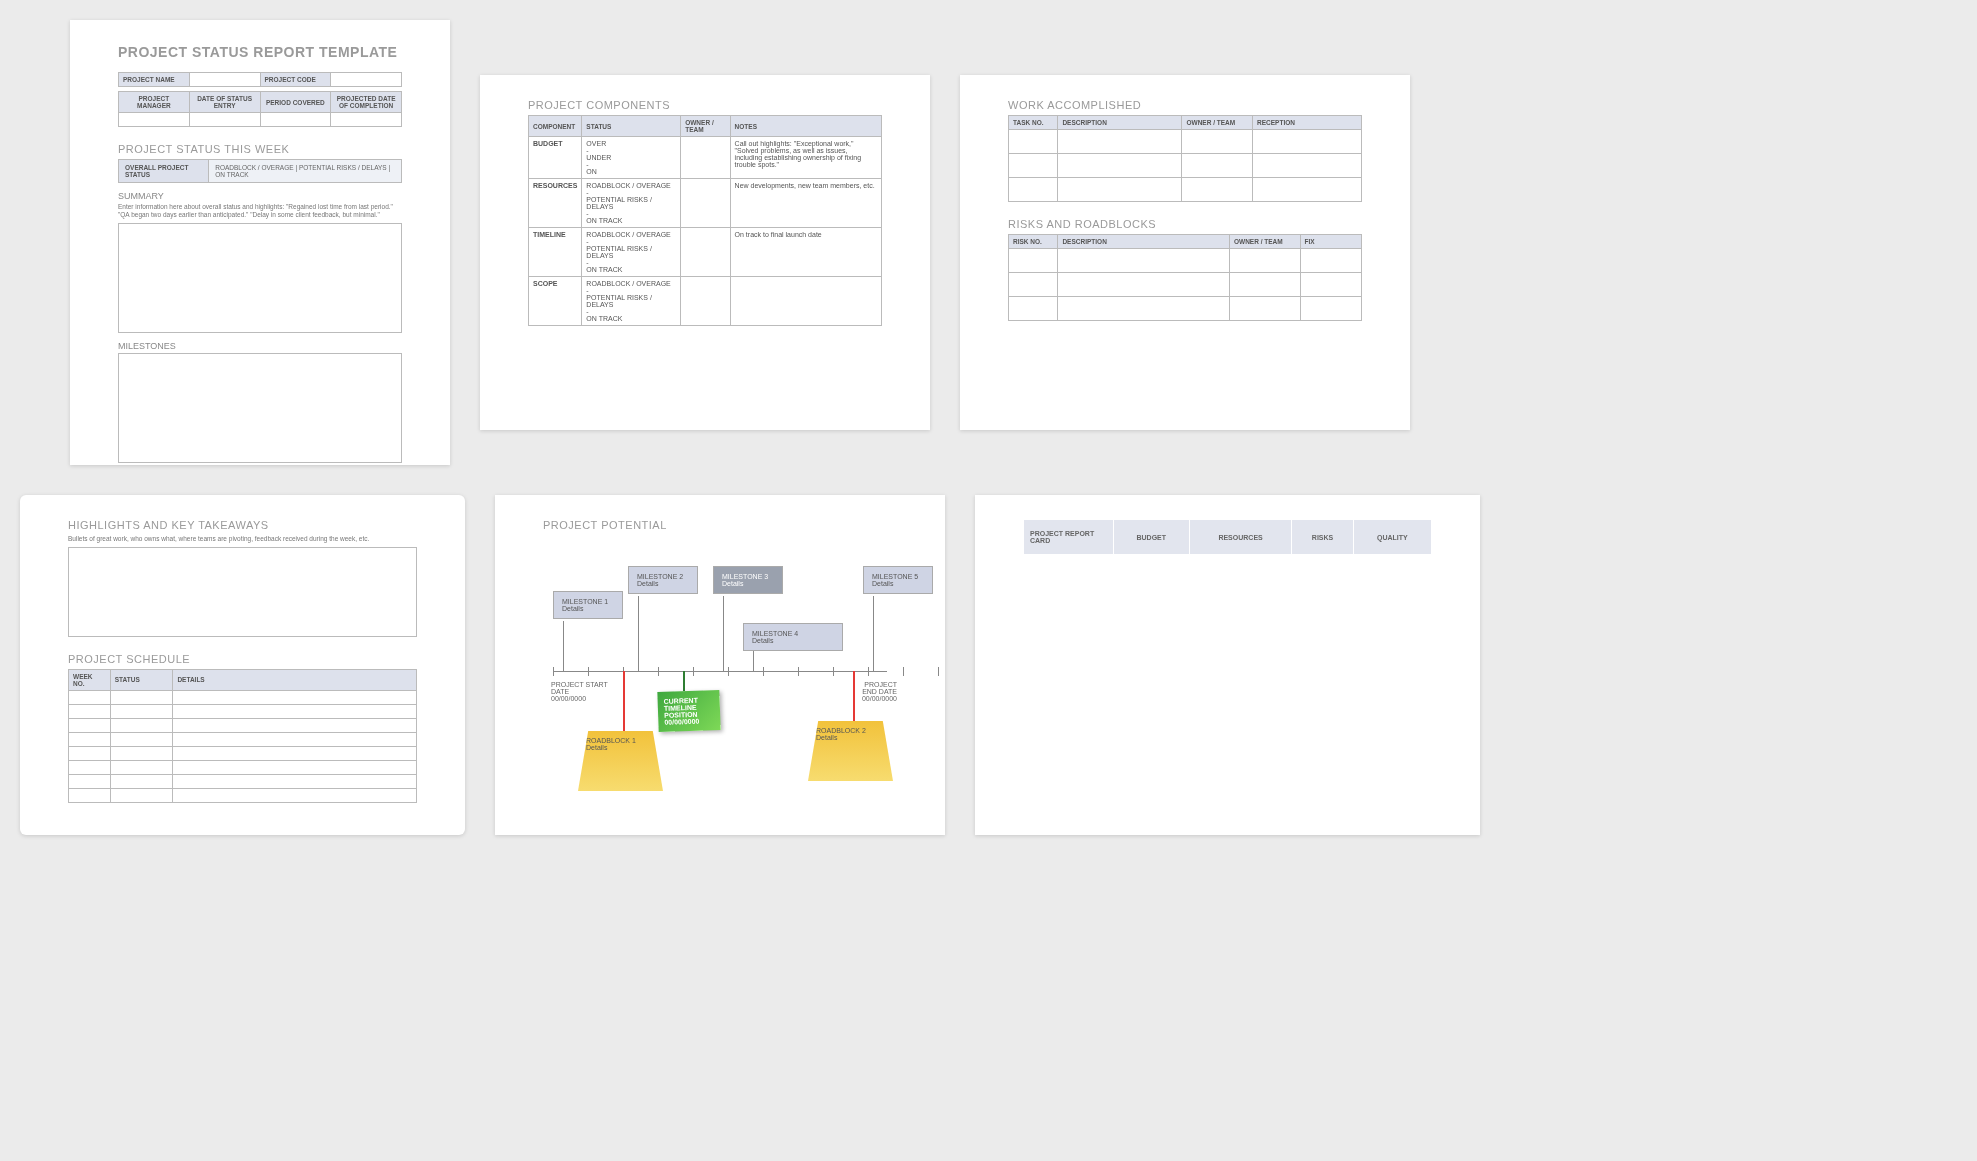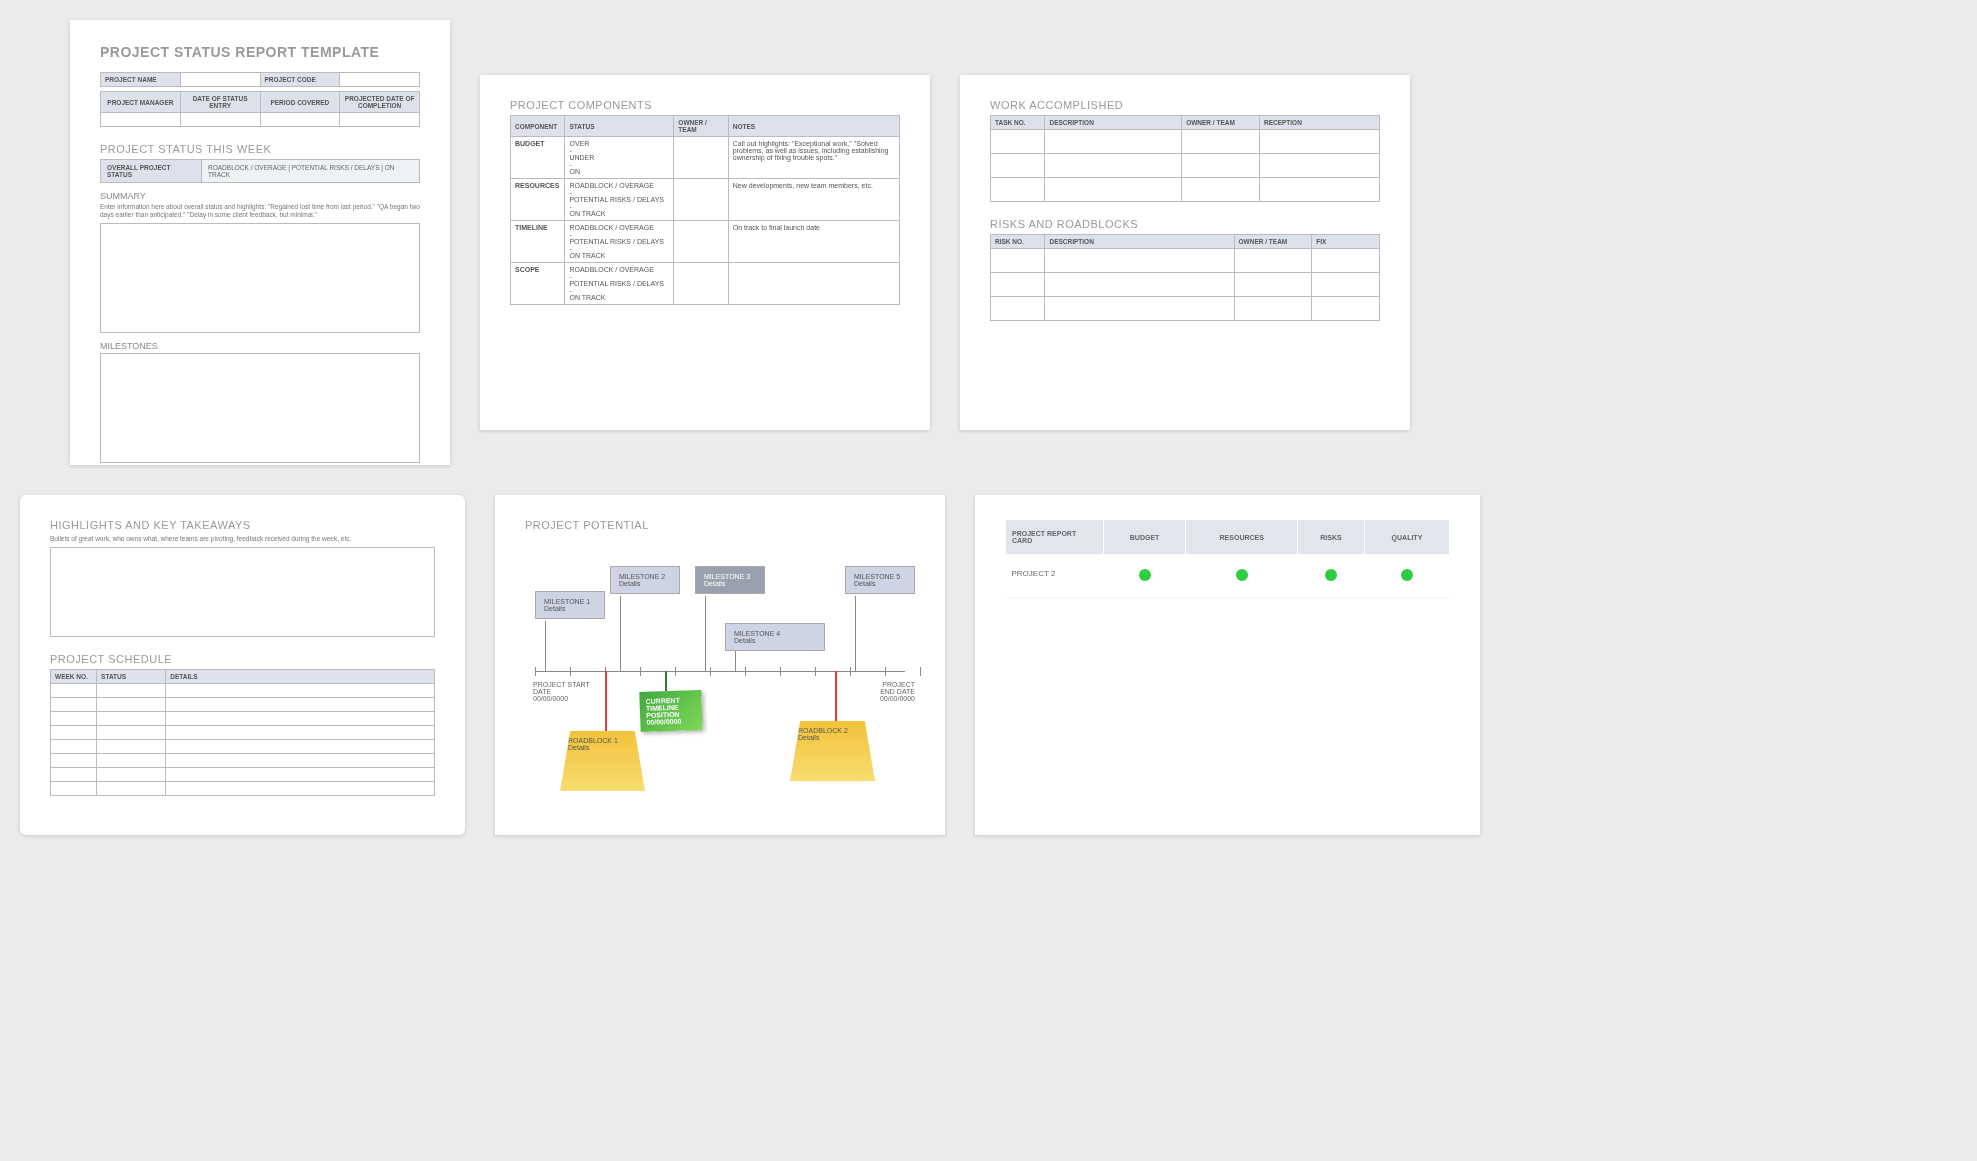--- a/index.html
+++ b/index.html
@@ -9,21 +9,21 @@
     background: #ebebeb;
     font-family: Arial, Helvetica, sans-serif;
     font-size: 9px;
     color: #555;
     width: 1977px;
   }
   .pages-row { display: flex; gap: 30px; margin-bottom: 30px; }
   .page {
     background: #fff;
     box-shadow: 0 1px 4px rgba(0,0,0,.15);
-    padding: 24px 30px;
+    padding: 24px 48px;
   }
   .p1 { width: 380px; height: 445px; margin-left: 50px;}
   .p2 { width: 450px; height: 355px; margin-top: 55px;}
   .p3 { width: 450px; height: 355px; margin-top: 55px;}
   .p4 { width: 445px; height: 340px; border-radius: 6px; }
   .p5 { width: 450px; height: 340px; }
   .p6 { width: 505px; height: 340px; }
   h1.title { font-size: 14px; font-weight: bold; color: #9a9a9a; letter-spacing: .5px; margin: 0 0 12px 0;}
   h2.sub   { font-size: 11px; font-weight: normal; color: #9a9a9a; letter-spacing: .5px; margin: 16px 0 4px 0;}
   h3.small { font-size: 9px; font-weight: normal; color: #888; margin: 8px 0 2px 0;}
@@ -366,23 +366,16 @@
       <tbody>
           <tr>
         <th class="first" style="width:22%">PROJECT REPORT CARD</th>
         <th>BUDGET</th>
         <th>RESOURCES</th>
         <th>RISKS</th>
         <th>QUALITY</th>
       </tr>
       </tbody>
         <tbody id="rc-body">
-          <tr>
-            <td class="first">PROJECT 2</td>
-            <td><span class="dot g"></span></td>
-            <td><span class="dot g"></span></td>
-            <td><span class="dot g"></span></td>
-            <td><span class="dot g"></span></td>
-          </tr>
         </tbody>
     </table>
   </div>
 </div>
 
 </body></html>

